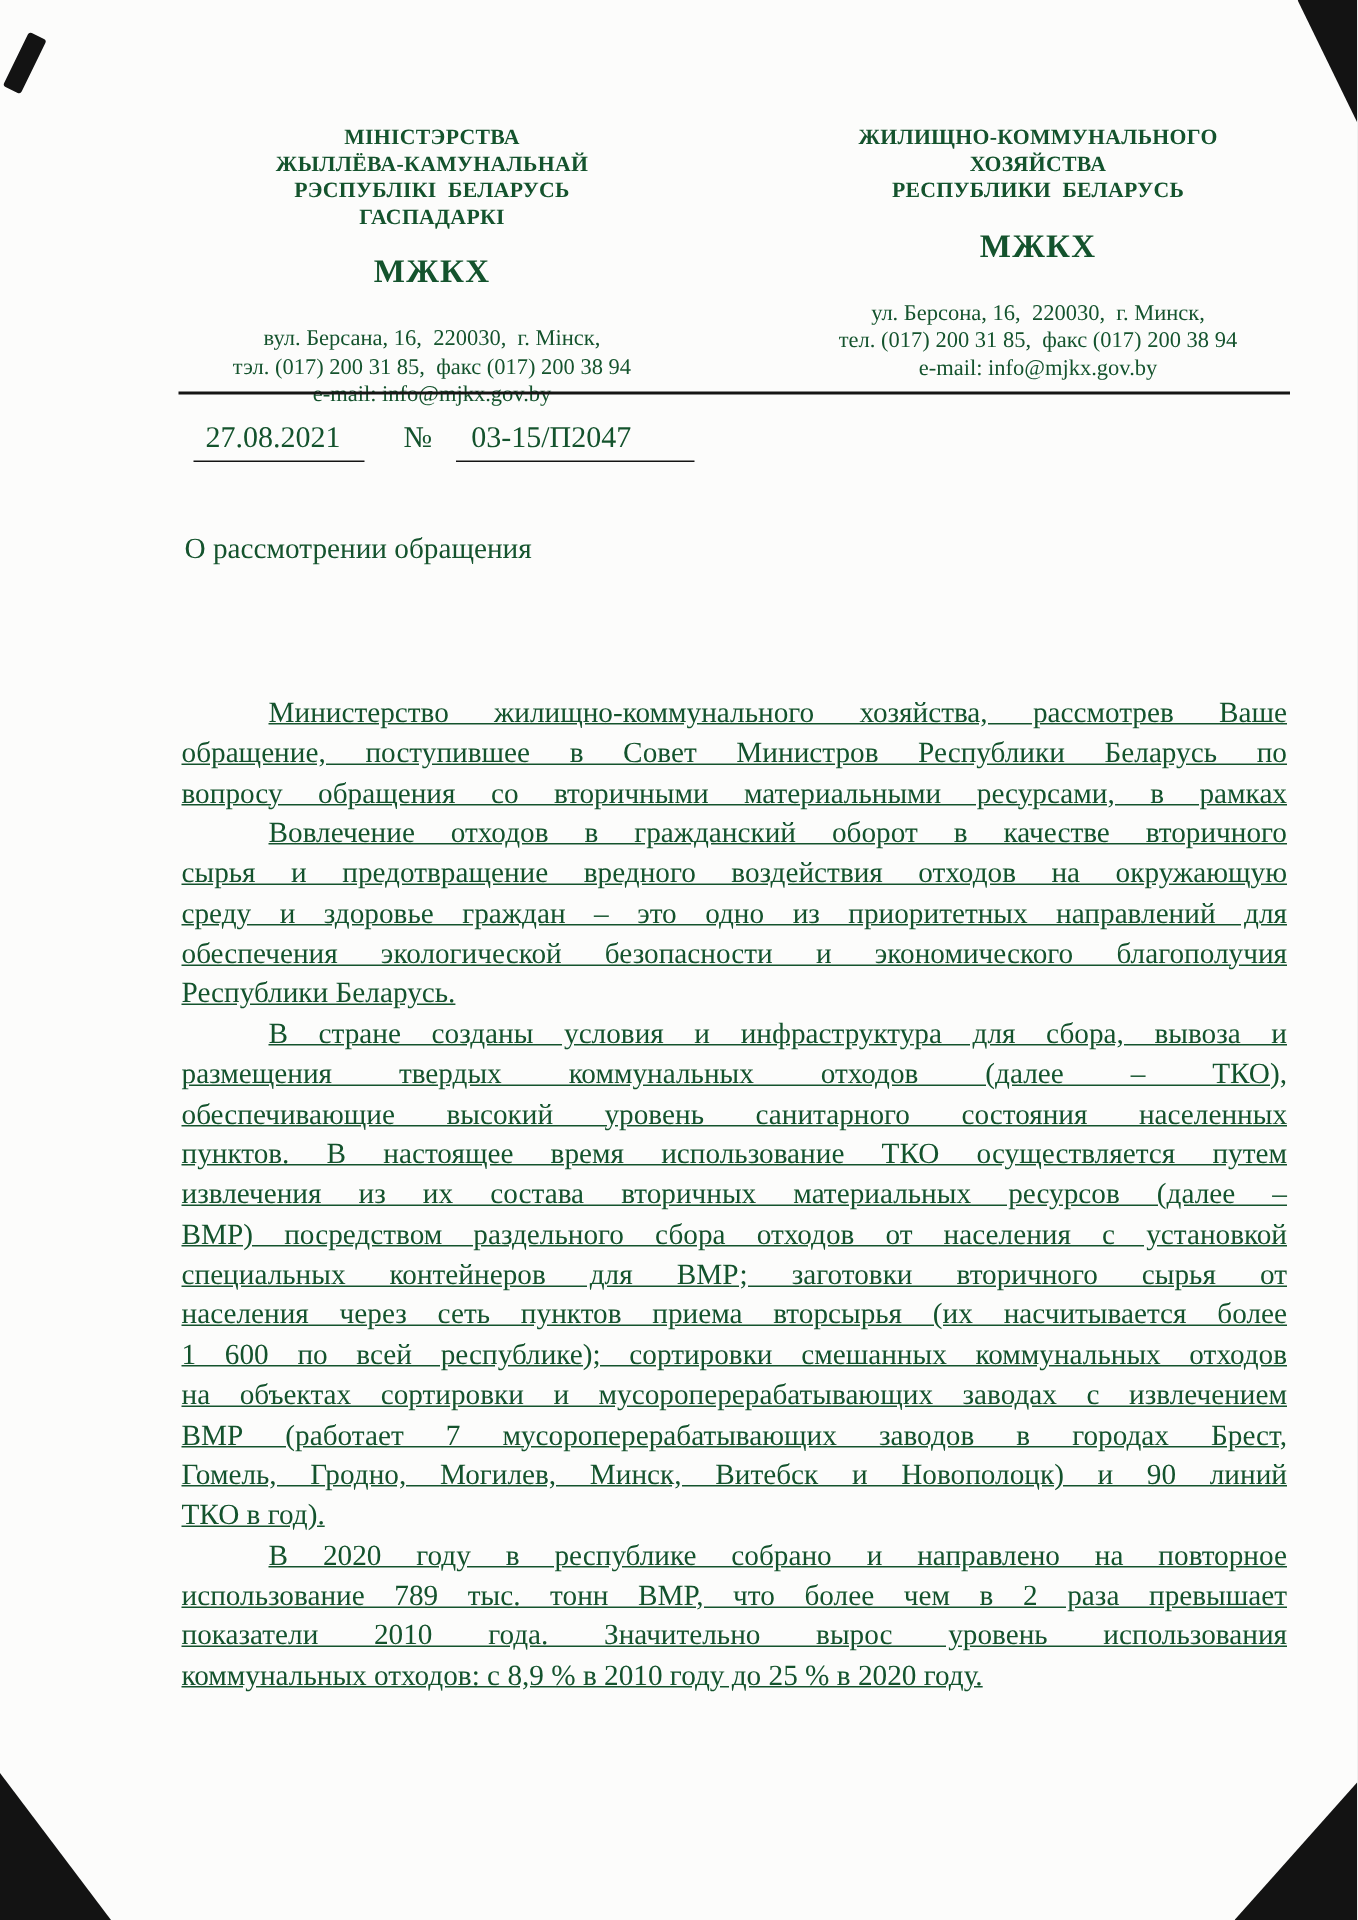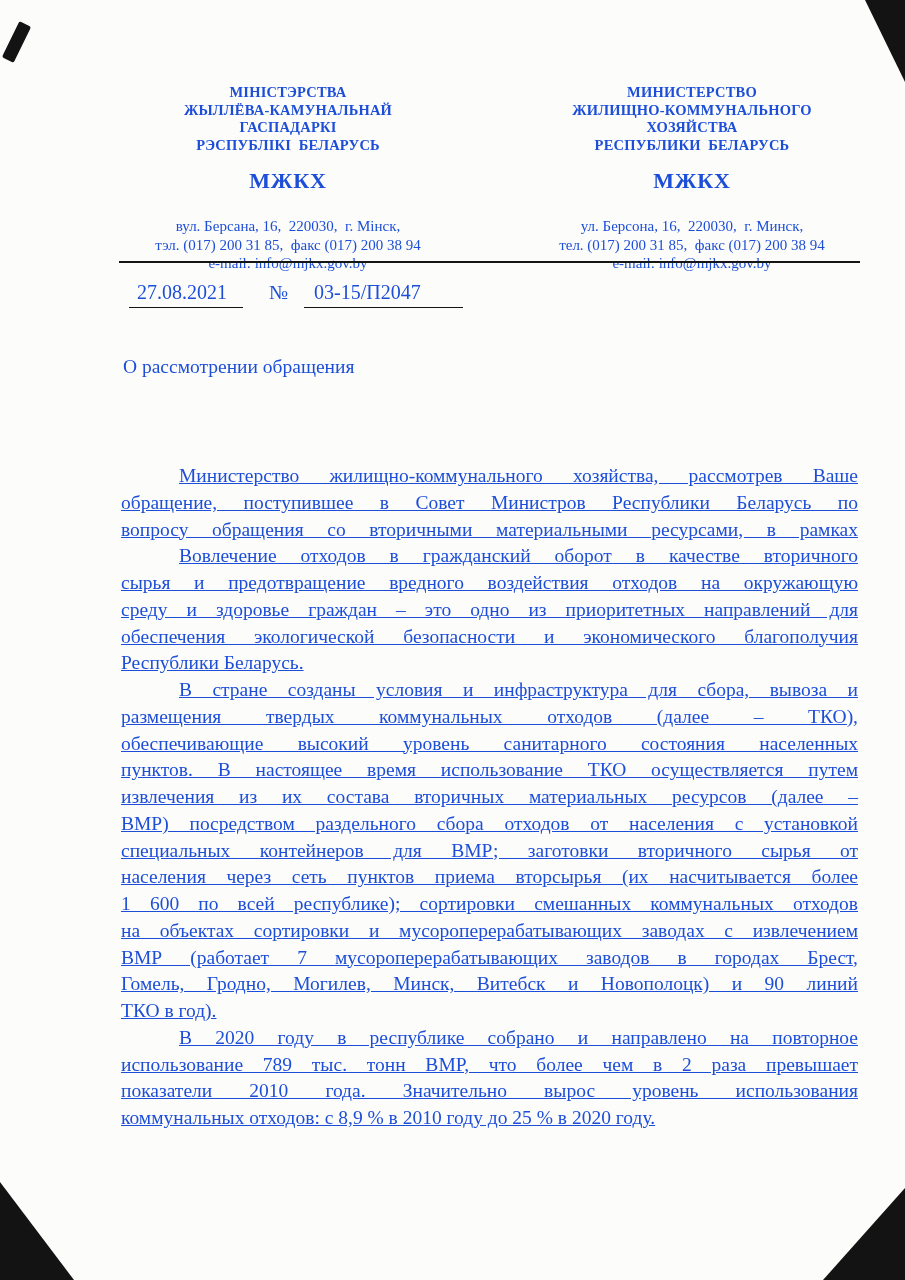--- a/index.html
+++ b/index.html
@@ -1,18 +1,18 @@
 <!DOCTYPE html>
 <html><head>
 <meta charset="utf-8">
 <style>
   html,body{margin:0;padding:0;background:#e8e8e8;}
   .page{
     position:relative;width:905px;height:1280px;margin:0 auto;
-    background:#fcfcfb;color:#1d4ed8;overflow:hidden;
+    background:#fcfcfb;color:#14532d;overflow:hidden;
     font-family:"Liberation Serif","DejaVu Serif",serif;
   }
   
   .corner{position:absolute;background:#131313;}
   .c-tl{left:10px;top:22px;width:13px;height:40px;transform:rotate(26deg);border-radius:2px;}
   .c-tr{right:0;top:0;width:40px;height:82px;clip-path:polygon(100% 0,100% 100%,0 0);}
   .c-bl{left:0;bottom:0;width:74px;height:98px;clip-path:polygon(0 0,0 100%,100% 100%);}
   .c-br{right:0;bottom:0;width:82px;height:92px;clip-path:polygon(100% 0,0 100%,100% 100%);}
 
   .letterhead{position:absolute;left:118px;top:84px;width:744px;display:flex;justify-content:space-between;}
@@ -44,33 +44,32 @@
   <div class="corner c-tl"></div>
   <div class="corner c-tr"></div>
   <div class="corner c-bl"></div>
   <div class="corner c-br"></div>
 
   <div class="letterhead">
     <div class="lh-col">
       <div class="org">
           <div>МІНІСТЭРСТВА</div>
           <div>ЖЫЛЛЁВА-КАМУНАЛЬНАЙ</div>
+          <div>РЭСПУБЛІКІ&nbsp; БЕЛАРУСЬ</div>
           <div>ГАСПАДАРКІ</div>
-          <div>РЭСПУБЛІКІ&nbsp; БЕЛАРУСЬ</div>
         </div>
       <div class="abbr">МЖКХ</div>
       <div class="addr">
           <div>вул. Берсана, 16,&nbsp; 220030,&nbsp; г. Мінск,</div>
           <div>тэл. (017) 200 31 85,&nbsp; факс (017) 200 38 94</div>
           <div>e-mail: info@mjkx.gov.by</div>
         </div>
     </div>
     <div class="lh-col">
       <div class="org">
-          <div>МИНИСТЕРСТВО</div>
           <div>ЖИЛИЩНО-КОММУНАЛЬНОГО</div>
           <div>ХОЗЯЙСТВА</div>
           <div>РЕСПУБЛИКИ&nbsp; БЕЛАРУСЬ</div>
         </div>
       <div class="abbr">МЖКХ</div>
       <div class="addr">
           <div>ул. Берсона, 16,&nbsp; 220030,&nbsp; г. Минск,</div>
           <div>тел. (017) 200 31 85,&nbsp; факс (017) 200 38 94</div>
           <div>e-mail: info@mjkx.gov.by</div>
         </div>

